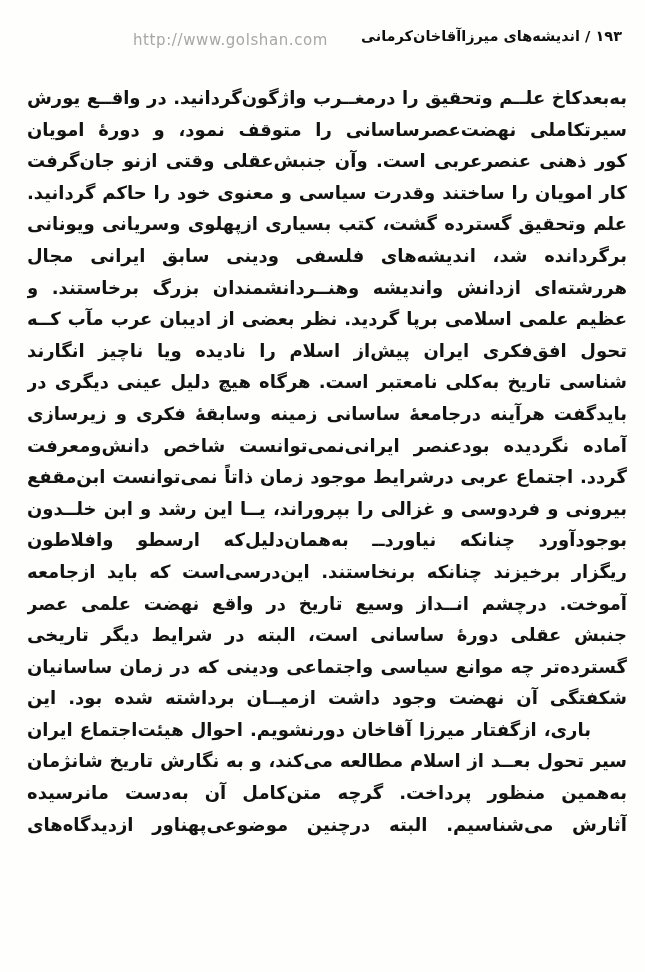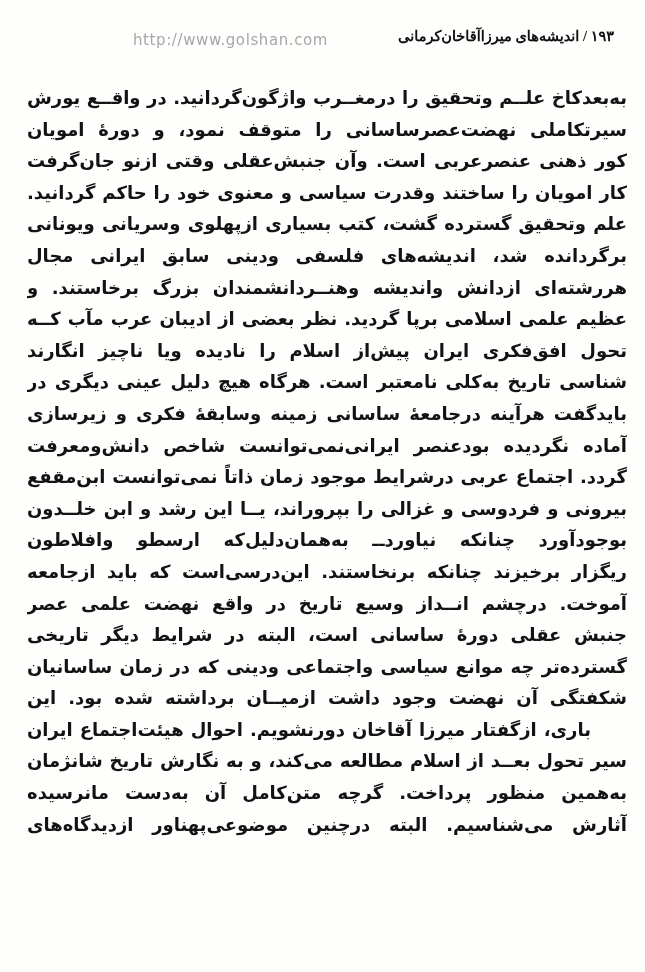--- a/index.html
+++ b/index.html
@@ -10,37 +10,36 @@
     overflow: hidden;
   }
   .page {
     position: relative;
     width: 645px; height: 972px;
     background: #fefefc;
     color: #161616;
   }
   
   .page-header {
-    position: absolute; top: 27px; left: 0; right: 12px; height: 26px;
+    position: absolute; top: 27px; left: 0; right: 4px; height: 26px;
   }
   .url-watermark {
     position: absolute; left: 133px; top: 4px;
     color: #a7a7a7;
     font-size: 15px;
     letter-spacing: 0.6px;
     direction: ltr;
   }
   .running-title {
     position: absolute; right: 19px; top: 1px;
     direction: rtl; unicode-bidi: plaintext;
     font-size: 14.5px;
     font-weight: 700;
     color: #101010;
     white-space: nowrap;
-    font-family: Liberation Serif, serif;
   }
   
   .text-block {
     position: absolute;
     top: 82px; right: 18px; left: 27px;
     direction: rtl;
     font-size: 18px;
     font-weight: 700;
     color: #131313;
   }

